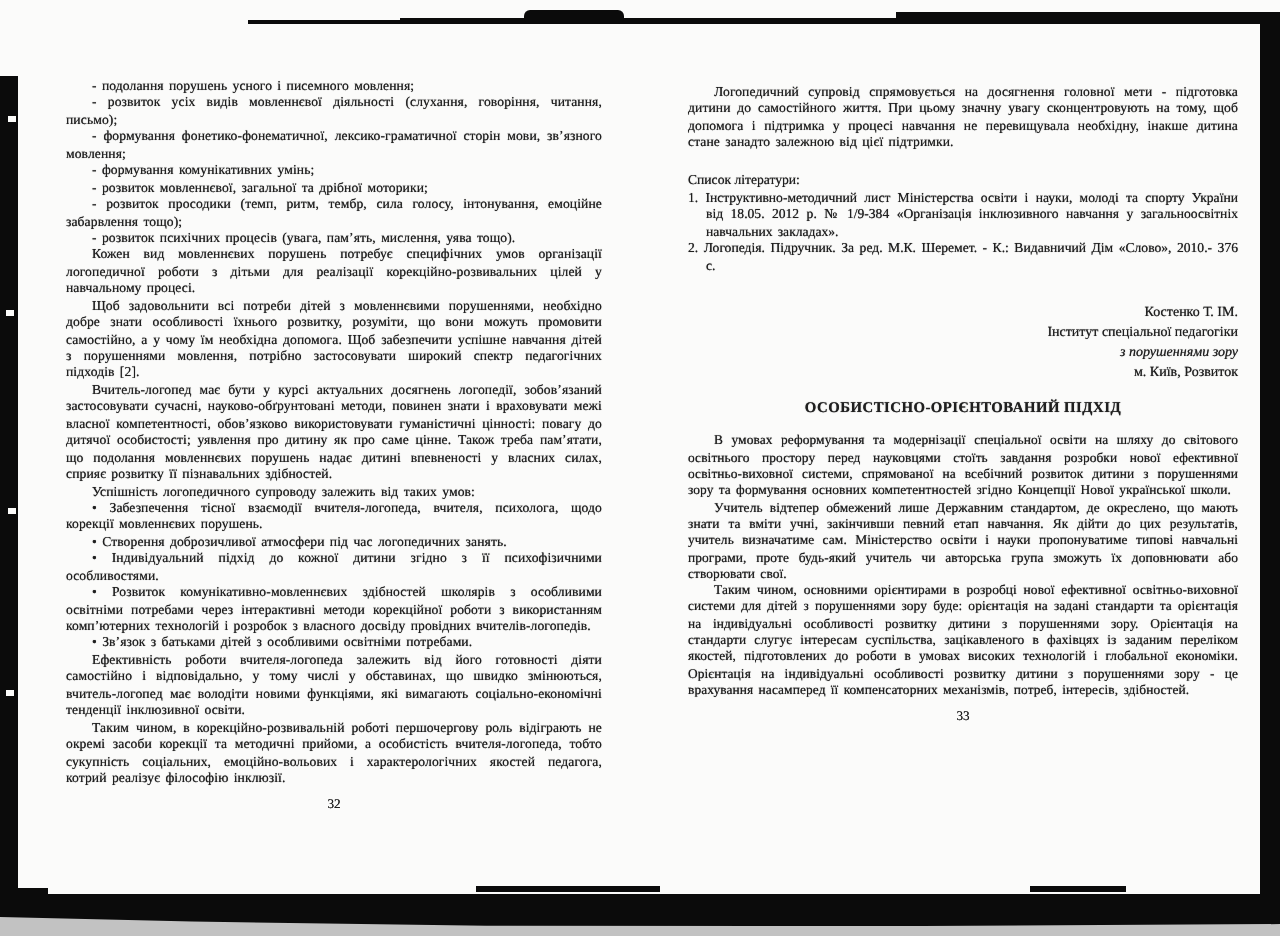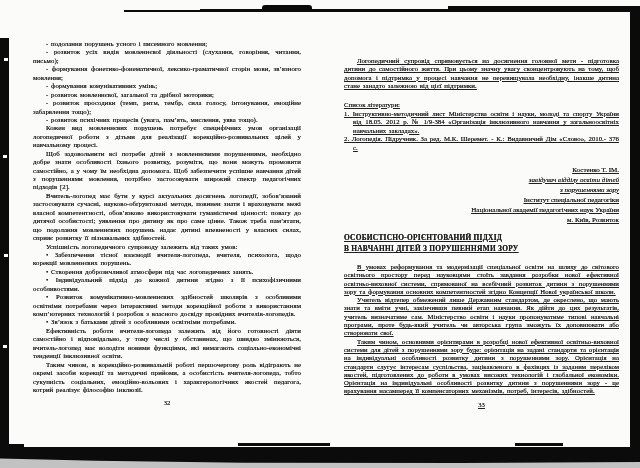--- a/index.html
+++ b/index.html
@@ -23,35 +23,35 @@
   #notch-4{left:3px;top:345px;width:4px;height:3px;}
   #dash-1{left:0;top:444px;width:24px;height:2.5px;}
   #dash-2{left:238px;top:443px;width:92px;height:3px;}
   #dash-3{left:515px;top:443px;width:48px;height:3px;}
   #bottom-gray{position:absolute;left:0;top:447px;width:640px;height:21px;background:#c2c2c2;}
   #edge-bottom{left:0;top:447px;width:640px;height:16px;
     clip-path:polygon(0 0,100% 0,100% 94%,72% 100%,38% 99%,15% 86%,0 72%);}
   
   .col{position:absolute;}
   #col-left{left:33px;top:40px;width:268px;}
-  #col-right{left:344px;top:57px;width:275px;text-decoration:underline;}
+  #col-right{left:344px;top:43px;width:275px;}
   .p{margin:0;font-size:6.8px;line-height:8.43px;text-align:justify;
      text-indent:13px;word-spacing:0.9px;letter-spacing:0.05px;
      text-shadow:0 0 .35px rgba(25,25,25,.85);}
   #col-right .bodytext .p{font-size:6.7px;line-height:8.3px;}
   .refs-h{margin:9px 0 1px 0;font-size:6.8px;line-height:9px;text-indent:0;
      text-shadow:0 0 .35px rgba(25,25,25,.85);}
   .ref{margin:0;font-size:6.8px;line-height:8.43px;text-align:justify;
      padding-left:9px;text-indent:-9px;word-spacing:0.9px;
      text-shadow:0 0 .35px rgba(25,25,25,.85);}
   .author{margin-top:13px;text-align:right;font-size:7px;line-height:10px;
      text-shadow:0 0 .35px rgba(25,25,25,.85);}
   .author .line{margin:0;}
   .it{font-style:italic;}
-  .title{margin-top:7px;text-align:left;font-weight:700;font-size:7.4px;
+  .title{margin-top:7px;text-align:center;font-weight:700;font-size:7.4px;
      line-height:11.5px;letter-spacing:.25px;
      text-shadow:0 0 .4px rgba(25,25,25,.9);}
   .bodytext{margin-top:8px;}
   .pagenum{margin-top:5px;text-align:center;font-size:6.6px;line-height:8px;
      text-shadow:0 0 .3px rgba(25,25,25,.8);}
 </style>
 </head>
 <body>
 
 <div id="screen">
@@ -96,30 +96,27 @@
 
   <div class="col" id="col-right">
     <p class="p">Логопедичний супровід спрямовується на досягнення головної мети - підготовка дитини до самостійного життя. При цьому значну увагу сконцентровують на тому, щоб допомога і підтримка у процесі навчання не перевищувала необхідну, інакше дитина стане занадто залежною від цієї підтримки.</p>
 
     <p class="refs-h">Список літератури:</p>
     <p class="ref">1. Інструктивно-методичний лист Міністерства освіти і науки, молоді та спорту України від 18.05. 2012 р. № 1/9-384 «Організація інклюзивного навчання у загальноосвітніх навчальних закладах».</p>
     <p class="ref">2. Логопедія. Підручник. За ред. М.К. Шеремет. - К.: Видавничий Дім «Слово», 2010.- 376 с.</p>
 
     <div class="author">
       <p class="line">Костенко Т. ІМ.</p>
-      <p class="line it">завідувач відділу освіти дітей</p>
+      <p class="line">Інститут спеціальної педагогіки</p>
       <p class="line it">з порушеннями зору</p>
-      <p class="line">Інститут спеціальної педагогіки</p>
-      <p class="line">Національної академії педагогічних наук України</p>
       <p class="line">м. Київ, Розвиток</p>
     </div>
 
     <div class="title">
       <div>ОСОБИСТІСНО-ОРІЄНТОВАНИЙ ПІДХІД</div>
-      <div>В НАВЧАННІ ДІТЕЙ З ПОРУШЕННЯМИ ЗОРУ</div>
     </div>
 
     <div class="bodytext">
       <p class="p">В умовах реформування та модернізації спеціальної освіти на шляху до світового освітнього простору перед науковцями стоїть завдання розробки нової ефективної освітньо-виховної системи, спрямованої на всебічний розвиток дитини з порушеннями зору та формування основних компетентностей згідно Концепції Нової української школи.</p>
       <p class="p">Учитель відтепер обмежений лише Державним стандартом, де окреслено, що мають знати та вміти учні, закінчивши певний етап навчання. Як дійти до цих результатів, учитель визначатиме сам. Міністерство освіти і науки пропонуватиме типові навчальні програми, проте будь-який учитель чи авторська група зможуть їх доповнювати або створювати свої.</p>
       <p class="p">Таким чином, основними орієнтирами в розробці нової ефективної освітньо-виховної системи для дітей з порушеннями зору буде: орієнтація на задані стандарти та орієнтація на індивідуальні особливості розвитку дитини з порушеннями зору. Орієнтація на стандарти слугує інтересам суспільства, зацікавленого в фахівцях із заданим переліком якостей, підготовлених до роботи в умовах високих технологій і глобальної економіки. Орієнтація на індивідуальні особливості розвитку дитини з порушеннями зору - це врахування насамперед її компенсаторних механізмів, потреб, інтересів, здібностей.</p>
     </div>
 
     <div class="pagenum">33</div>
   </div>

